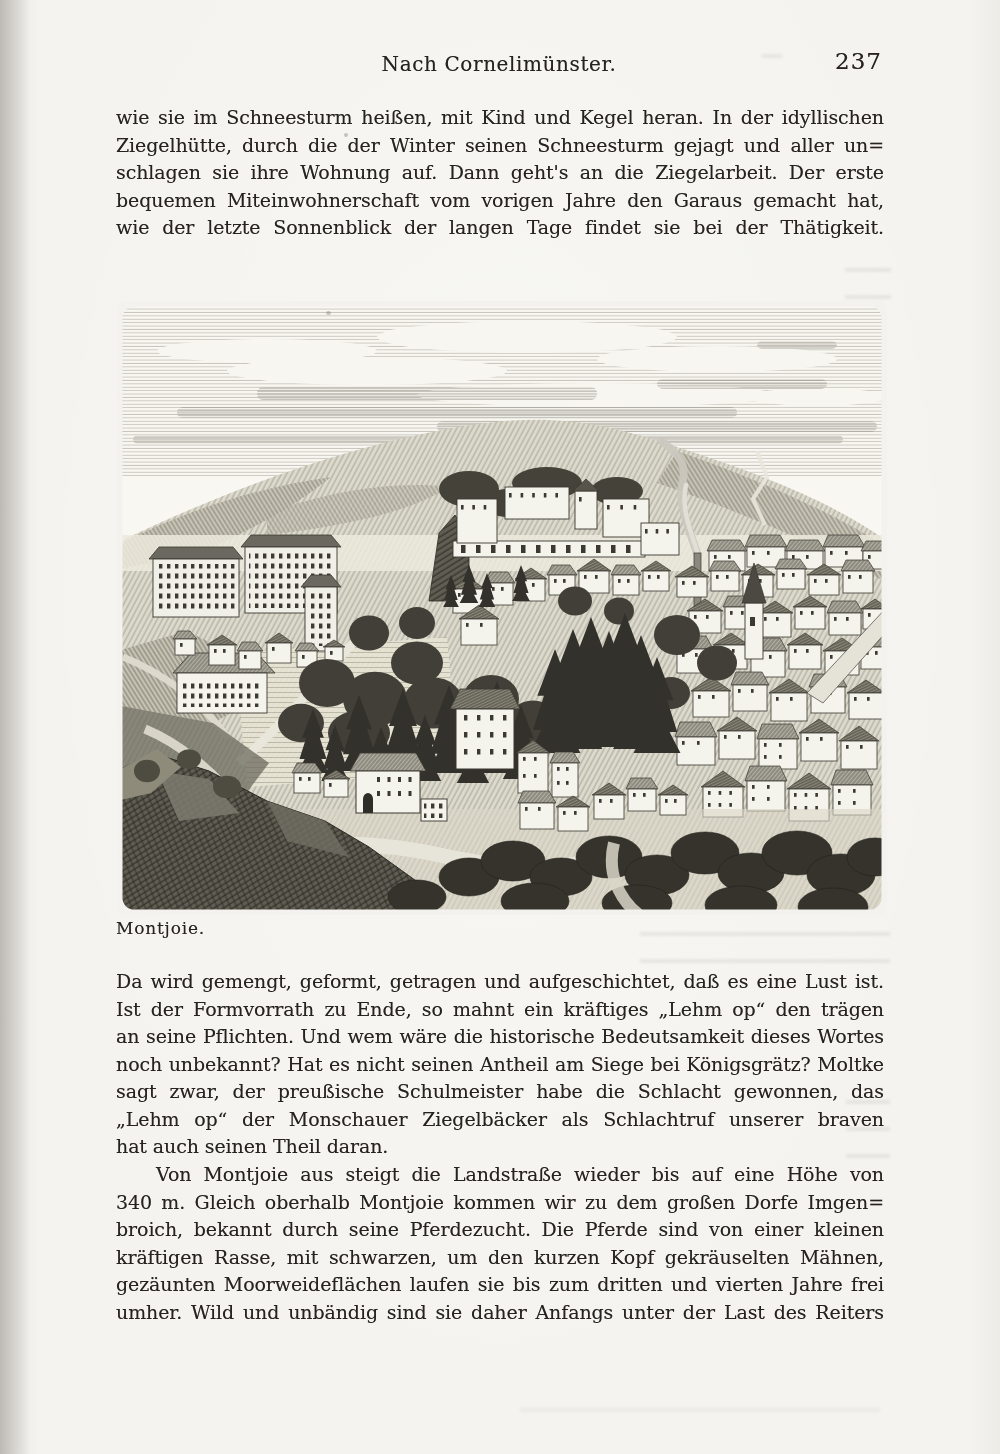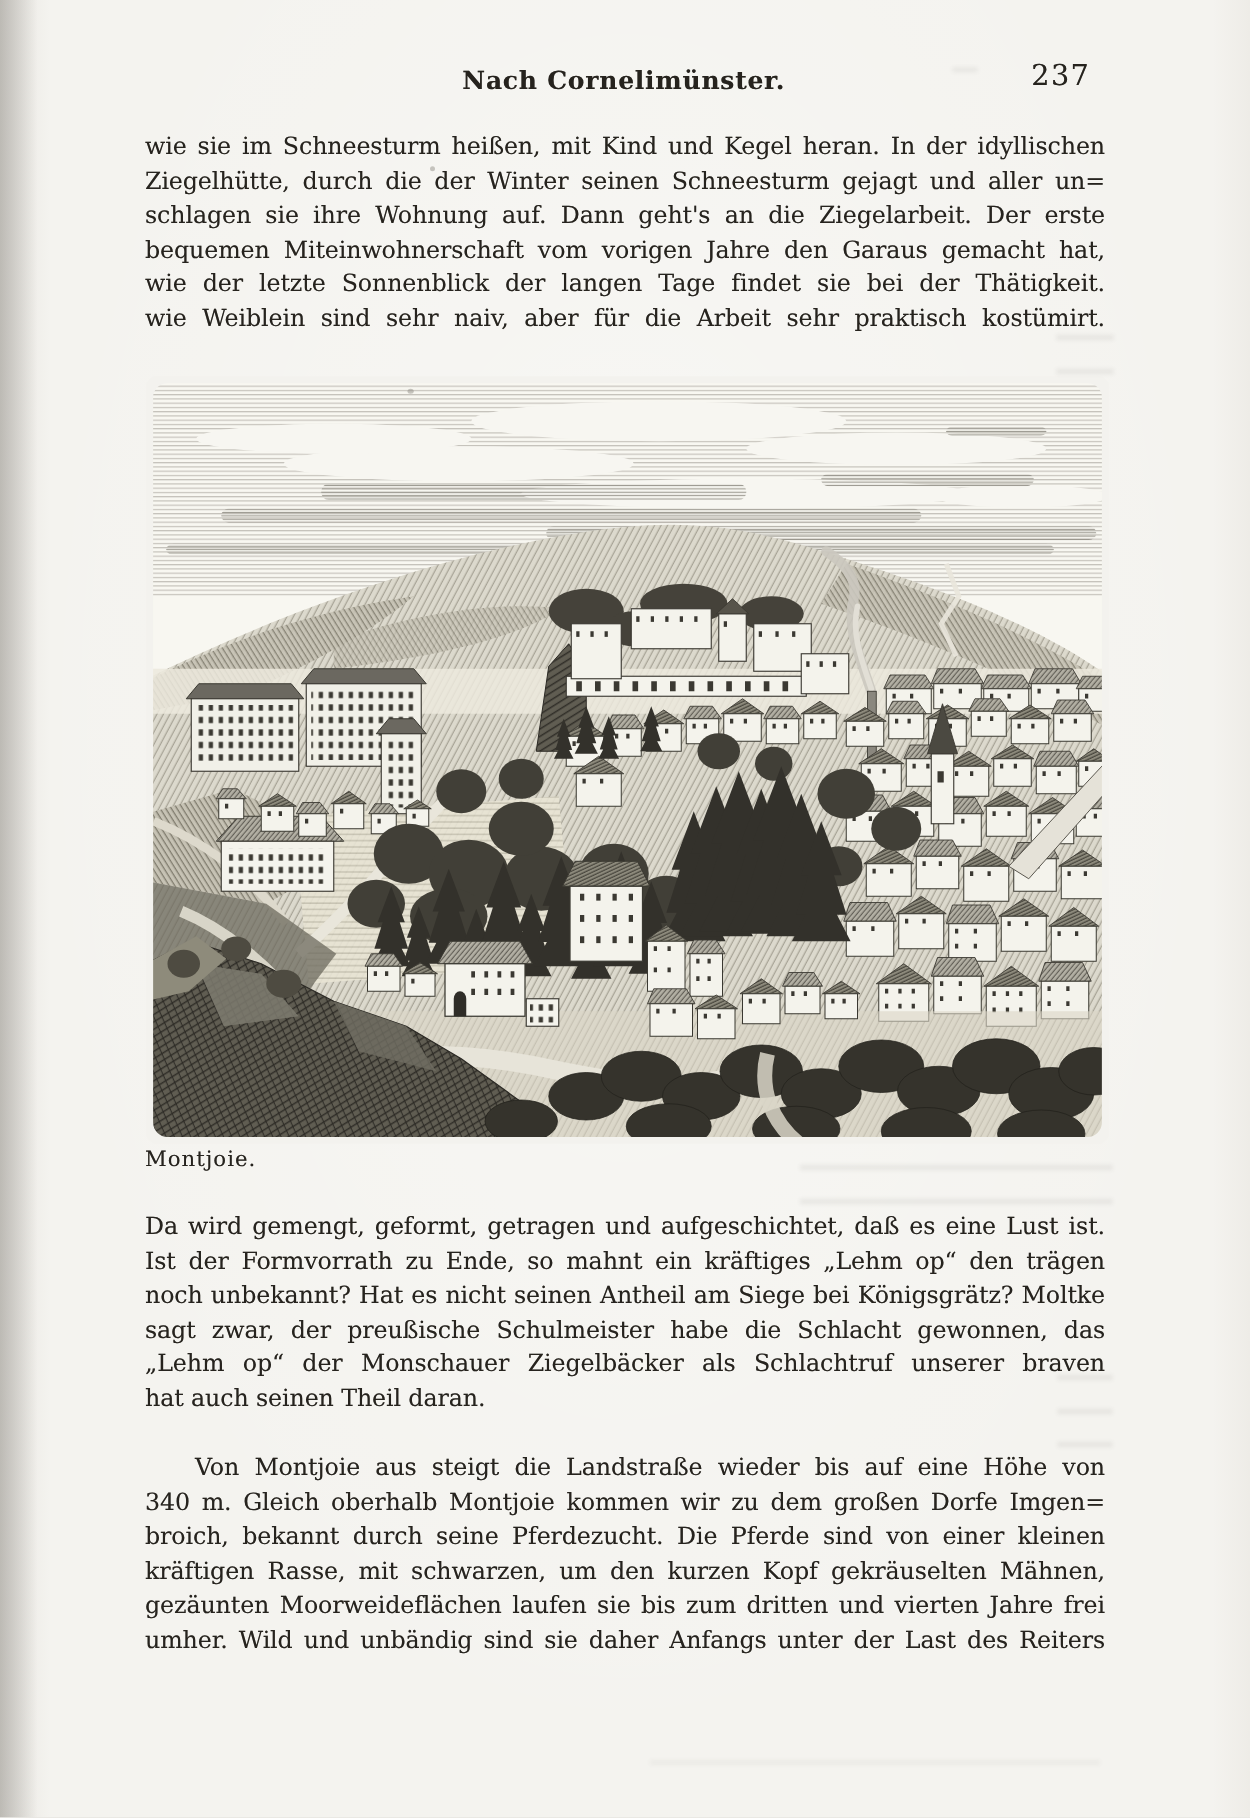--- a/index.html
+++ b/index.html
@@ -15,24 +15,23 @@
   }
   .binding{
     position:absolute;left:0;top:0;bottom:0;width:30px;
     background:linear-gradient(90deg, rgba(120,116,110,.38), rgba(120,116,110,0));
     pointer-events:none;
   }
   .running-head{
     position:absolute;left:115px;width:768px;top:52px;
     text-align:center;font-size:20px;letter-spacing:.6px;
     text-shadow:0 0 .5px rgba(38,35,30,.45);
-    font-weight:bold;
   }
   .page-number{
-    position:absolute;top:48px;right:128px;width:80px;
+    position:absolute;top:48px;right:118px;width:80px;
     text-align:right;font-size:23px;letter-spacing:1px;
     text-shadow:0 0 .5px rgba(38,35,30,.45);
   }
   .para{
     position:absolute;left:116px;width:768px;
     font-size:19px;letter-spacing:-.1px;
     text-shadow:0 0 .5px rgba(38,35,30,.4);
   }
   .ln{
     height:27.5px;line-height:27.5px;overflow:hidden;
@@ -60,21 +59,20 @@
 
   <div class="running-head">Nach Cornelimünster.</div>
   <div class="page-number">237</div>
 
   <div class="para" style="top:104px">
     <div class="ln">wie sie im Schneesturm heißen, mit Kind und Kegel heran. In der idyllischen</div>
     <div class="ln">Ziegelhütte, durch die der Winter seinen Schneesturm gejagt und aller un=</div>
     <div class="ln">schlagen sie ihre Wohnung auf. Dann geht's an die Ziegelarbeit. Der erste</div>
     <div class="ln">bequemen Miteinwohnerschaft vom vorigen Jahre den Garaus gemacht hat,</div>
     <div class="ln">wie der letzte Sonnenblick der langen Tage findet sie bei der Thätigkeit. Männlein</div>
-    <div class="ln">wie Weiblein sind sehr naiv, aber für die Arbeit sehr praktisch kostümirt.</div>
   </div>
 
   <div class="engraving">
     <svg width="770" height="614" viewBox="0 0 770 614">
       <defs>
         <clipPath id="frame">
             <rect x="2" y="2" width="766" height="610" rx="16"></rect>
           </clipPath>
         <pattern id="pSky" width="9" height="3.4" patternUnits="userSpaceOnUse">
           <line x1="0" y1="1.2" x2="9" y2="1.2" stroke="#b6b3ab" stroke-width="0.75"></line>
@@ -662,20 +660,21 @@
         </g>
       <rect x="1" y="1" width="768" height="612" rx="16" fill="none" stroke="#f3f2ee" stroke-width="9"></rect>
     </svg>
   </div>
 
   <div class="caption">Montjoie.</div>
 
   <div class="para" style="top:968px">
     <div class="ln">Da wird gemengt, geformt, getragen und aufgeschichtet, daß es eine Lust ist.</div>
     <div class="ln">Ist der Formvorrath zu Ende, so mahnt ein kräftiges „Lehm op“ den trägen Träger</div>
+    <div class="ln">an seine Pflichten. Und wem wäre die historische Bedeutsamkeit dieses Wortes</div>
     <div class="ln">noch unbekannt? Hat es nicht seinen Antheil am Siege bei Königsgrätz? Moltke</div>
     <div class="ln">sagt zwar, der preußische Schulmeister habe die Schlacht gewonnen, das magische</div>
     <div class="ln">„Lehm op“ der Monschauer Ziegelbäcker als Schlachtruf unserer braven Husaren</div>
     <div class="ln short">hat auch seinen Theil daran.</div>
   </div>
 
   <div class="para" style="top:1161px">
     <div class="ln ind">Von Montjoie aus steigt die Landstraße wieder bis auf eine Höhe von</div>
     <div class="ln">340 m. Gleich oberhalb Montjoie kommen wir zu dem großen Dorfe Imgen=</div>
     <div class="ln">broich, bekannt durch seine Pferdezucht. Die Pferde sind von einer kleinen aber</div>

